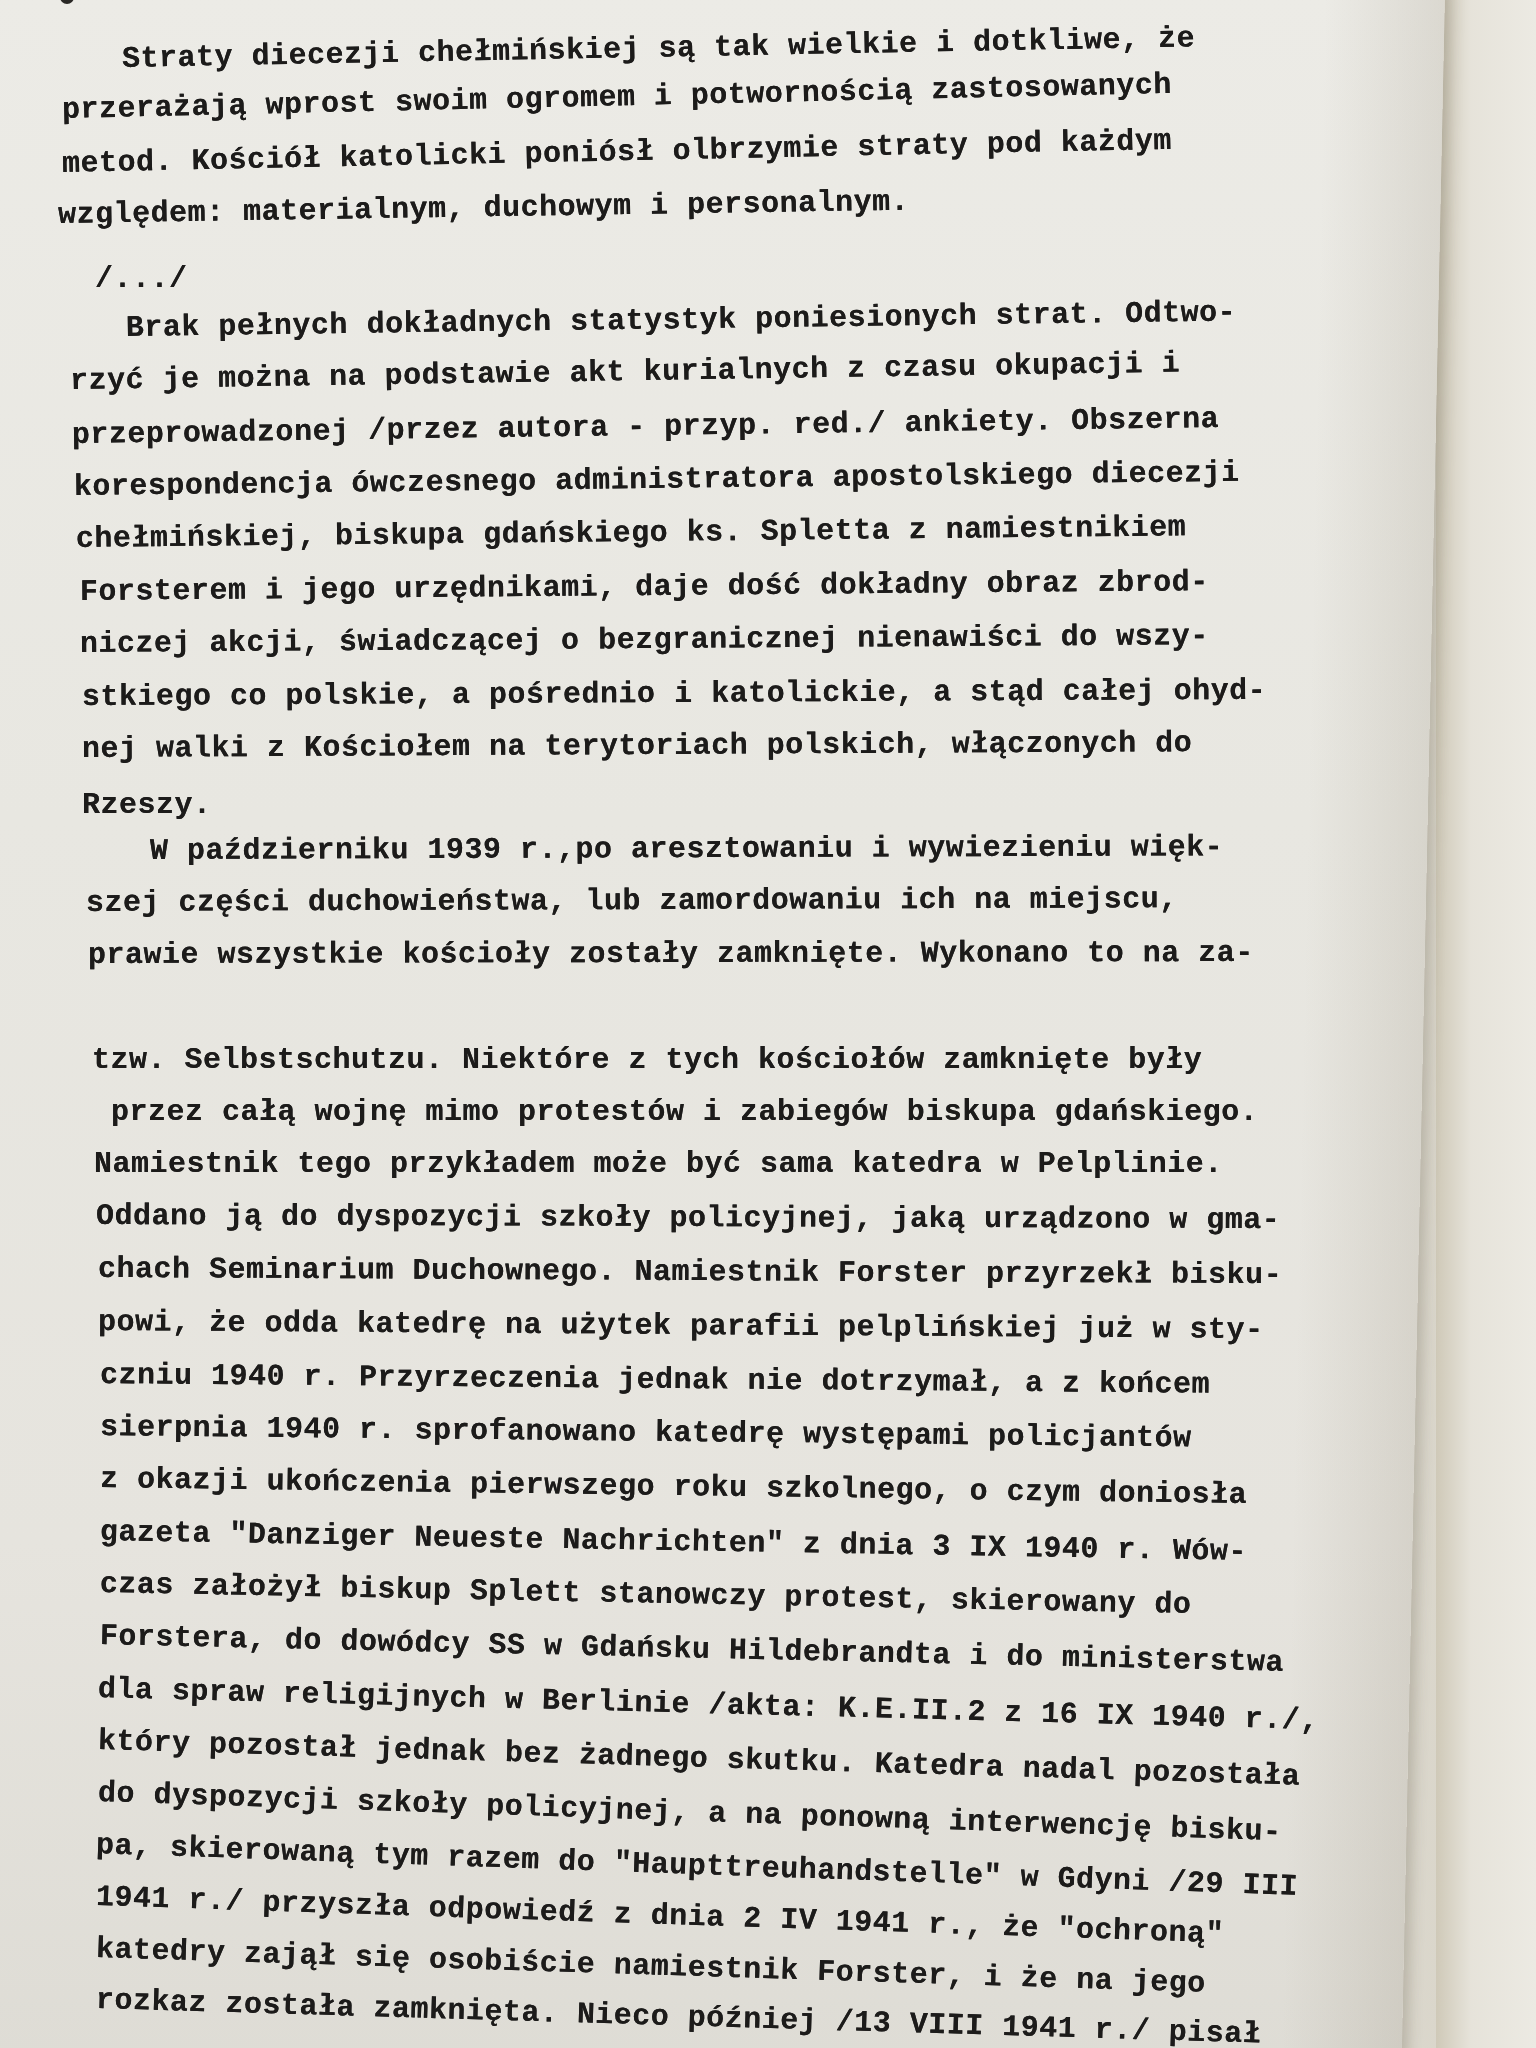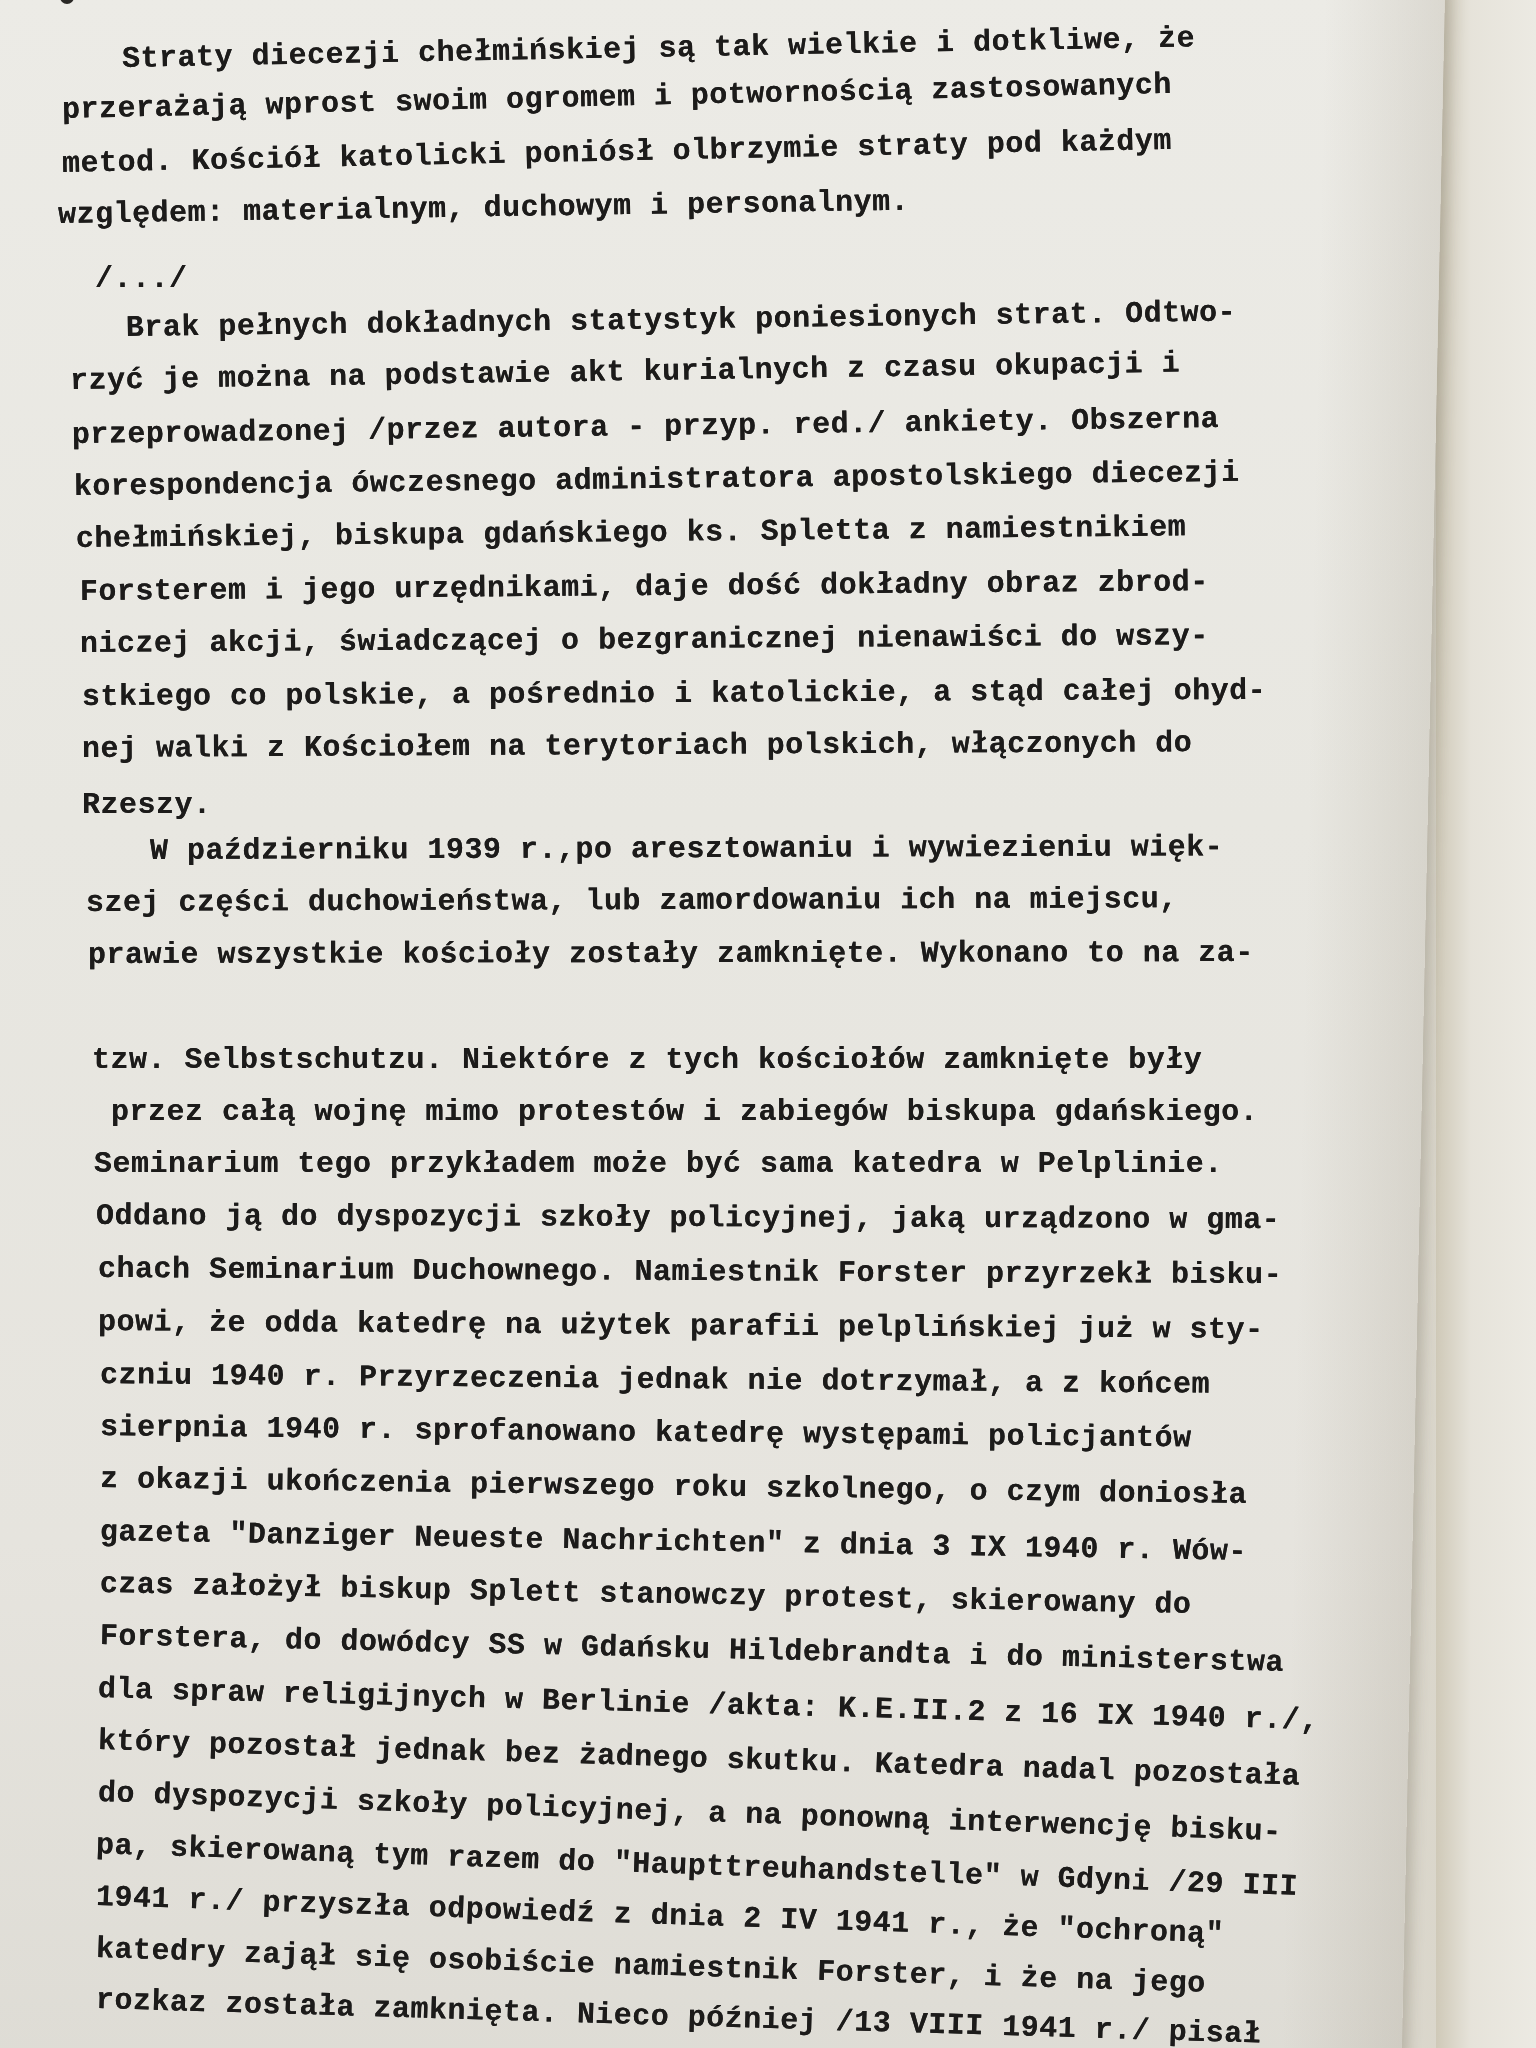--- a/index.html
+++ b/index.html
@@ -100,21 +100,21 @@
     <div class="line" style="left:80px; top:627px; transform:rotate(-0.4deg);">niczej akcji, świadczącej o bezgranicznej nienawiści do wszy-</div>
     <div class="line" style="left:82px; top:680px; transform:rotate(-0.3deg);">stkiego co polskie, a pośrednio i katolickie, a stąd całej ohyd-</div>
     <div class="line" style="left:82px; top:732px; transform:rotate(-0.3deg);">nej walki z Kościołem na terytoriach polskich, włączonych do</div>
     <div class="line" style="left:82px; top:788px;text-align:center;">Rzeszy.</div>
 
     <div class="line" style="left:150px; top:834px; transform:rotate(-0.2deg);">W październiku 1939 r.,po aresztowaniu i wywiezieniu więk-</div>
     <div class="line" style="left:86px; top:886px; transform:rotate(-0.2deg);">szej części duchowieństwa, lub zamordowaniu ich na miejscu,</div>
     <div class="line" style="left:88px; top:938px; transform:rotate(-0.1deg);">prawie wszystkie kościoły zostały zamknięte. Wykonano to na za-</div>
     <div class="line" style="left:92px; top:1043px;">tzw. Selbstschutzu. Niektóre z tych kościołów zamknięte były</div>
     <div class="line" style="left:103px; top:1095px;margin-left:8px;">przez całą wojnę mimo protestów i zabiegów biskupa gdańskiego.</div>
-    <div class="line" style="left:94px; top:1147px;">Seminarium tego przykładem może być sama katedra w Pelplinie.</div>
+    <div class="line" style="left:94px; top:1147px;">Namiestnik tego przykładem może być sama katedra w Pelplinie.</div>
     <div class="line" style="left:96px; top:1199px; transform:rotate(0.2deg);">Oddano ją do dyspozycji szkoły policyjnej, jaką urządzono w gma-</div>
     <div class="line" style="left:98px; top:1252px; transform:rotate(0.3deg);">chach Seminarium Duchownego. Namiestnik Forster przyrzekł bisku-</div>
     <div class="line" style="left:98px; top:1305px; transform:rotate(0.4deg);">powi, że odda katedrę na użytek parafii pelplińskiej już w sty-</div>
     <div class="line" style="left:100px; top:1358px; transform:rotate(0.5deg);">czniu 1940 r. Przyrzeczenia jednak nie dotrzymał, a z końcem</div>
     <div class="line" style="left:100px; top:1410px; transform:rotate(0.6deg);">sierpnia 1940 r. sprofanowano katedrę występami policjantów</div>
     <div class="line" style="left:100px; top:1462px; transform:rotate(0.8deg);">z okazji ukończenia pierwszego roku szkolnego, o czym doniosła</div>
     <div class="line" style="left:100px; top:1515px; transform:rotate(1.0deg);">gazeta "Danziger Neueste Nachrichten" z dnia 3 IX 1940 r. Wów-</div>
     <div class="line" style="left:100px; top:1567px; transform:rotate(1.1deg);">czas założył biskup Splett stanowczy protest, skierowany do</div>
     <div class="line" style="left:100px; top:1619px; transform:rotate(1.3deg);">Forstera, do dowódcy SS w Gdańsku Hildebrandta i do ministerstwa</div>
     <div class="line" style="left:98px; top:1672px; transform:rotate(1.5deg);">dla spraw religijnych w Berlinie /akta: K.E.II.2 z 16 IX 1940 r./,</div>

